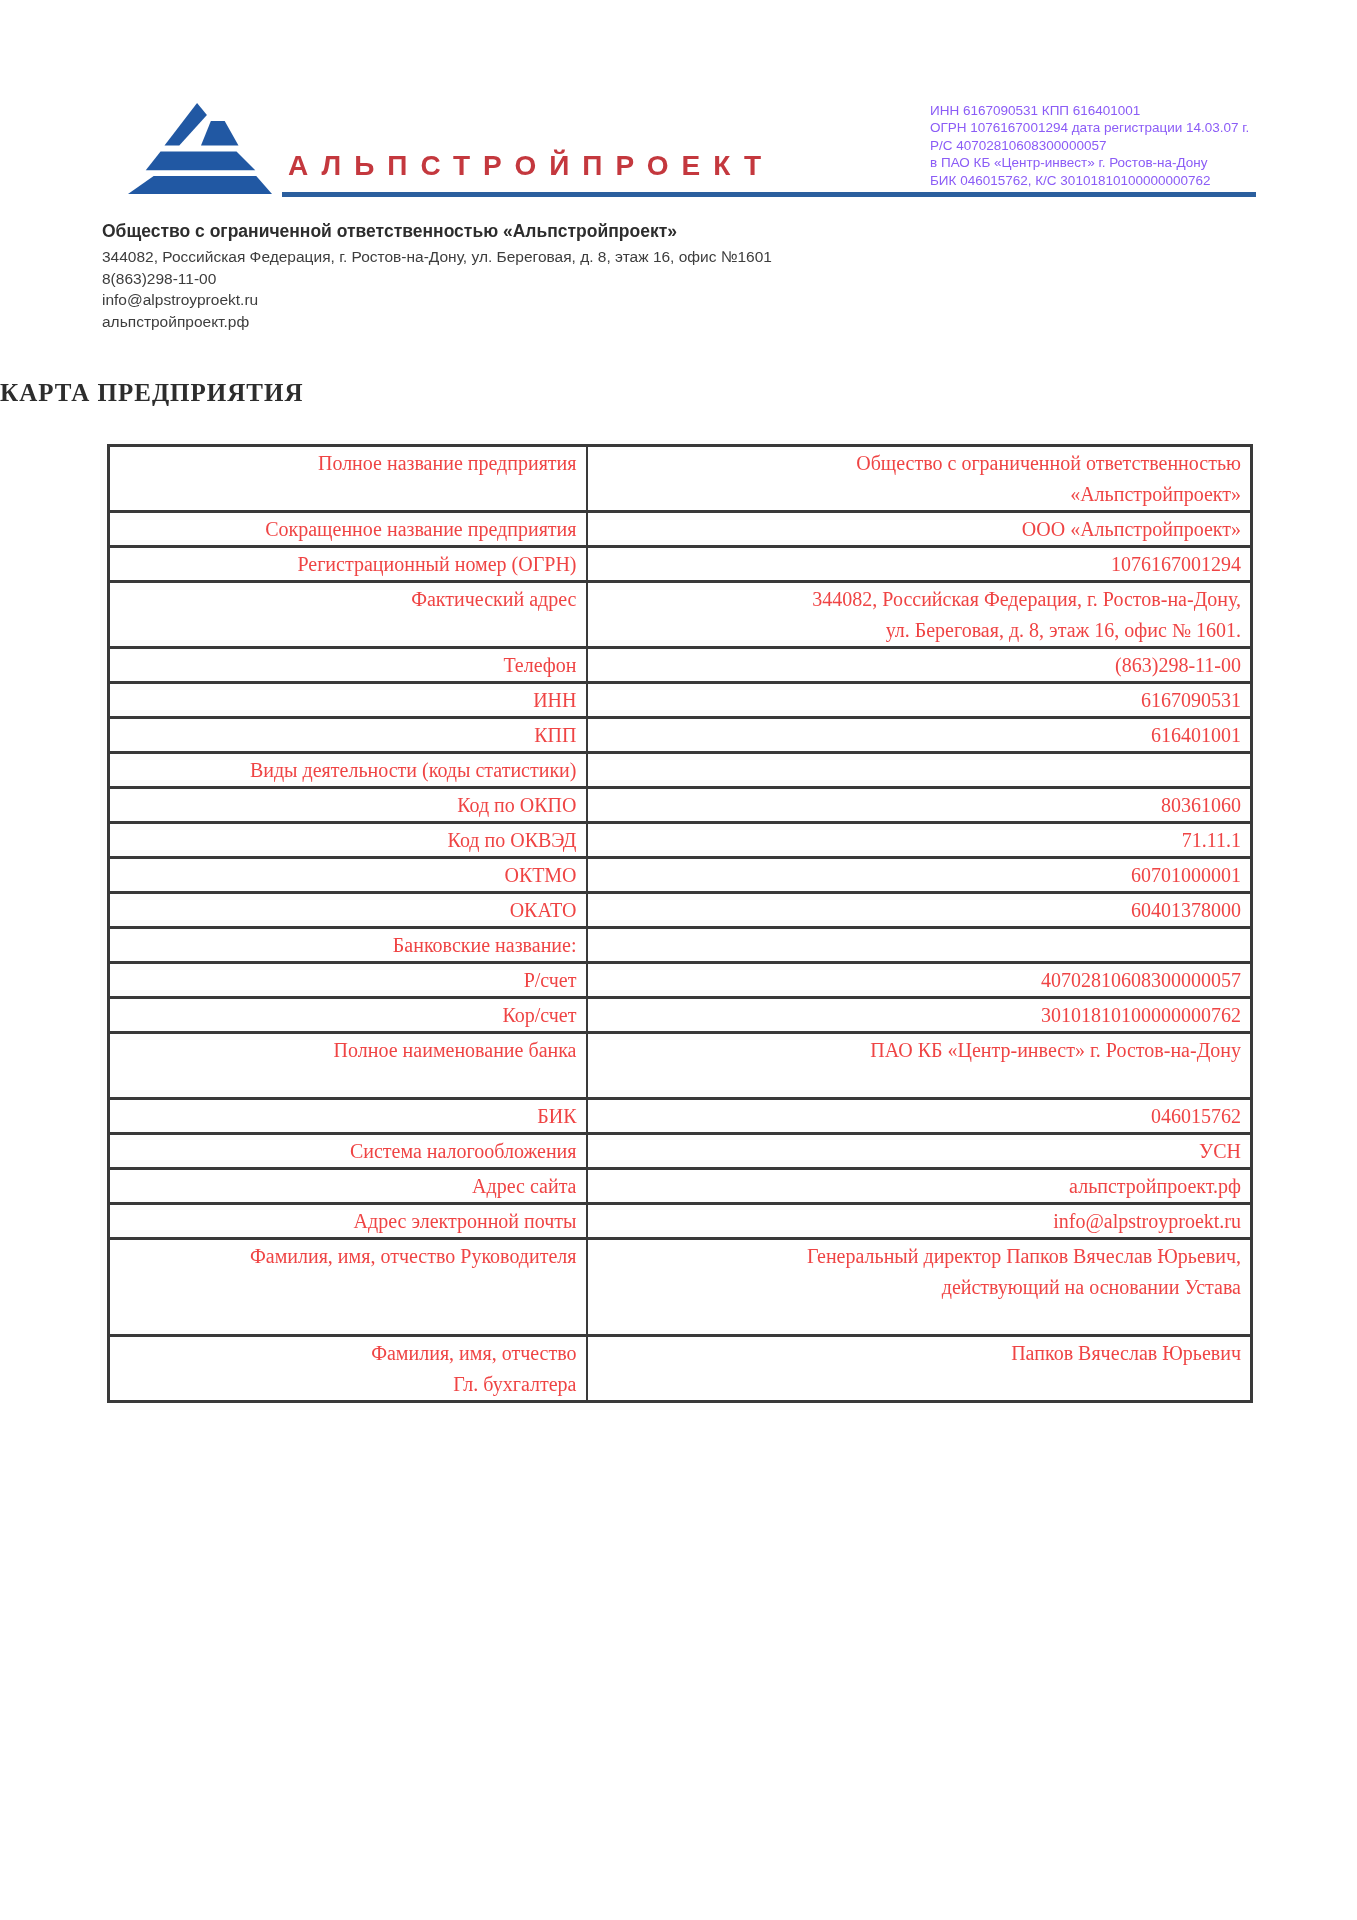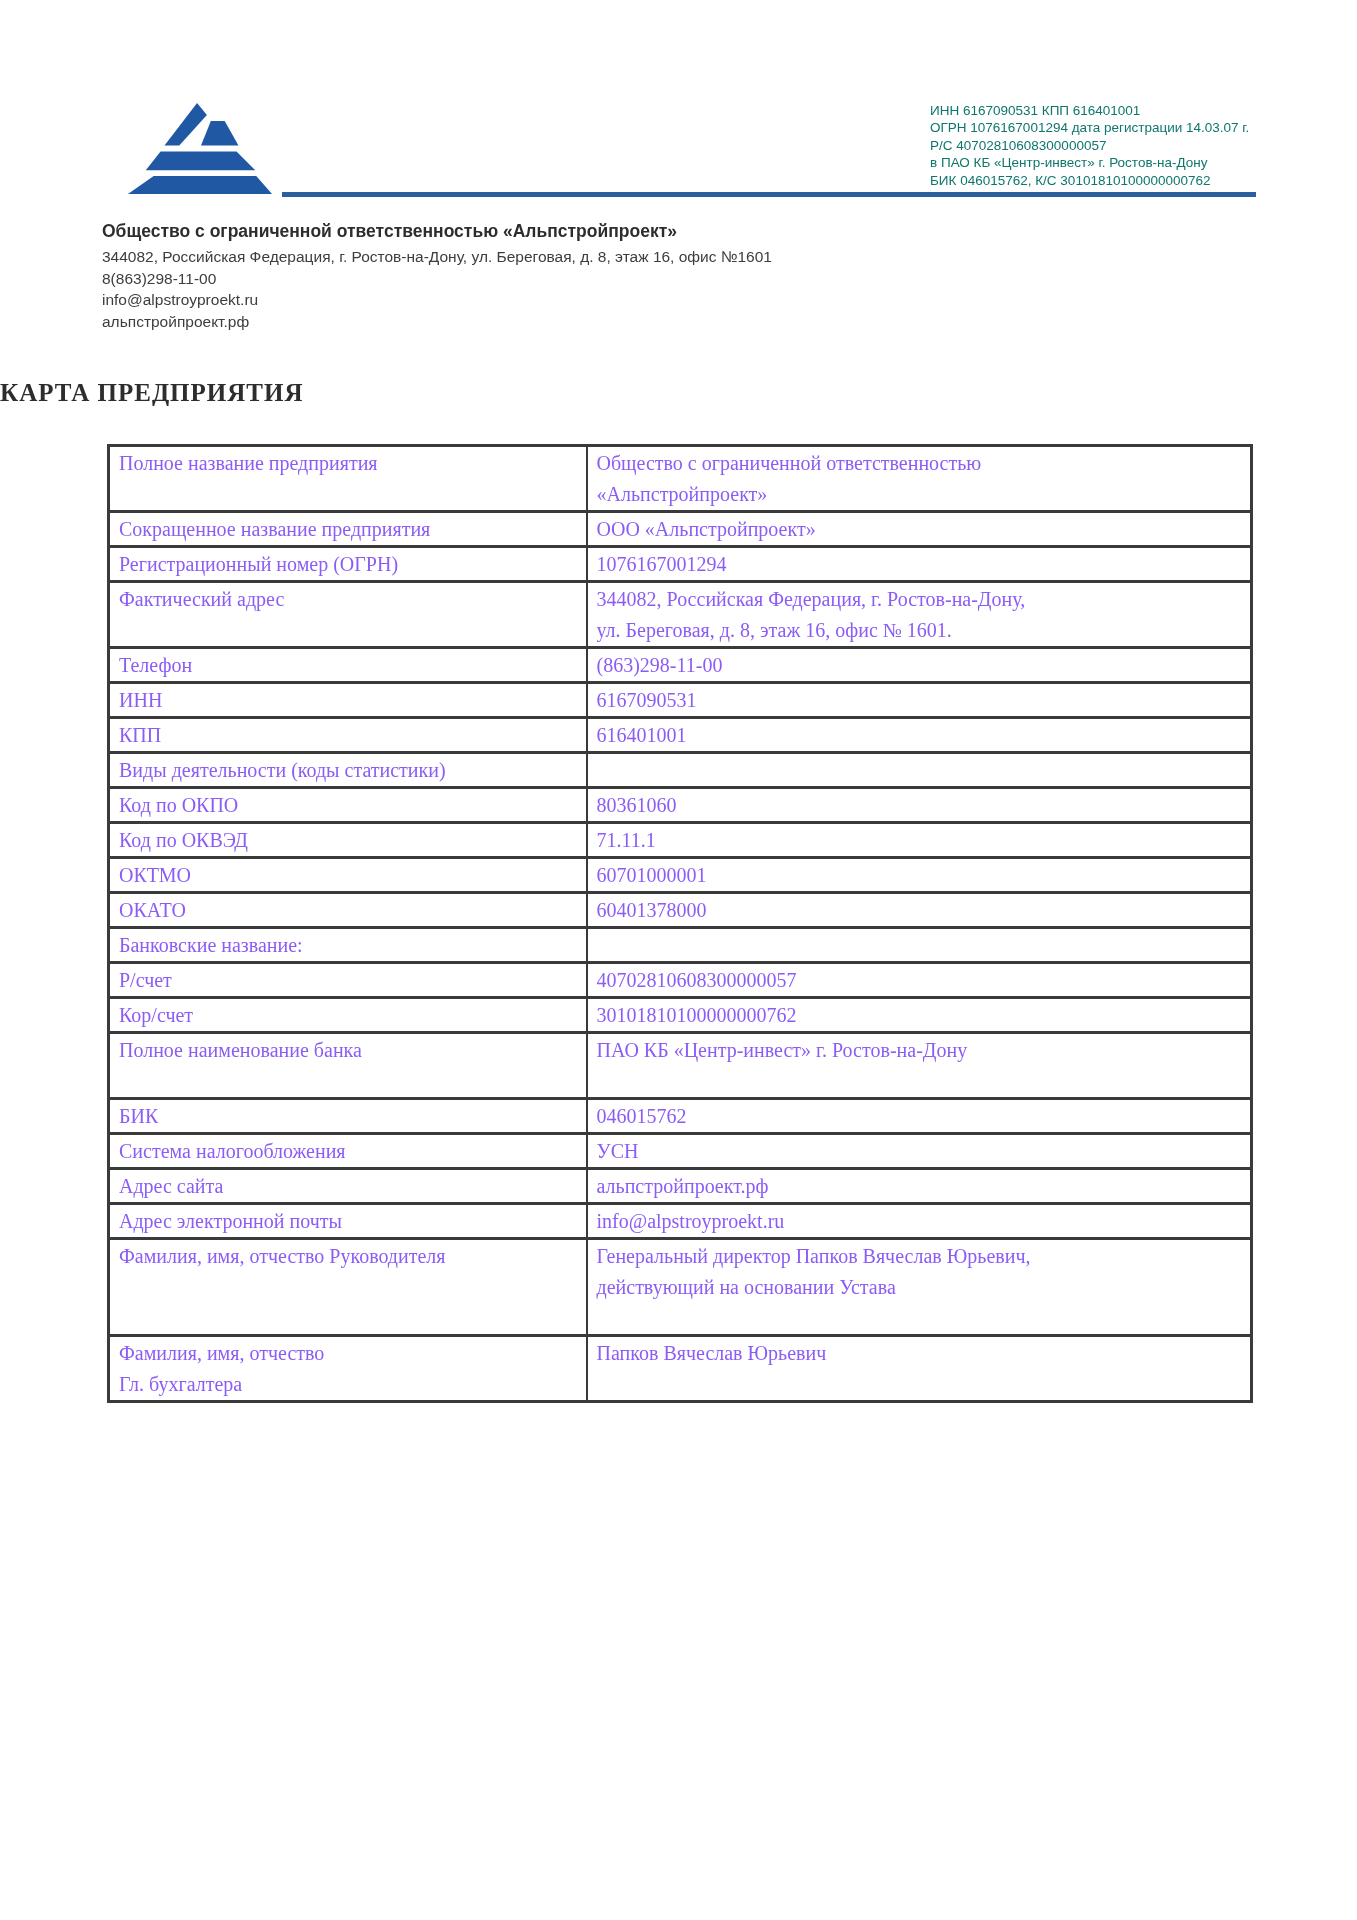--- a/index.html
+++ b/index.html
@@ -4,36 +4,36 @@
 <style>
   html,body{margin:0;padding:0;background:#ffffff;}
   .page{position:relative;width:1357px;height:1920px;background:#ffffff;overflow:hidden;
         font-family:"Liberation Sans",sans-serif;}
 
   
   .logo{position:absolute;left:128px;top:101px;width:146px;height:95px;}
   .brand{position:absolute;left:288px;top:150px;font-size:28px;font-weight:bold;
          letter-spacing:13px;color:#c4383e;white-space:nowrap;}
   .head-info{position:absolute;left:930px;top:102px;width:340px;
-             font-size:13.5px;line-height:17.4px;color:#0f766e;}
+             font-size:13.5px;line-height:17.4px;color:#8b5cf6;}
   .head-info div{white-space:nowrap;}
   .rule{position:absolute;left:282px;top:192px;width:974px;height:5px;background:#2b5f9e;}
   .company-block{position:absolute;left:102px;top:221px;color:#3d3d3d;
                  font-size:15.5px;line-height:21.4px;}
   .company-block .bold{font-size:17.5px;font-weight:bold;color:#2d2d2d;margin-bottom:4px;}
 
   
   .doc-title{position:absolute;left:0;top:379px;width:1357px;text-align:left;
              font-family:"Liberation Serif",serif;font-size:25px;font-weight:bold;
              letter-spacing:1px;color:#2d2d2d;}
 
   
   table.card{position:absolute;left:107px;top:444px;width:1146px;table-layout:fixed;
              border-collapse:collapse;font-family:"Liberation Serif",serif;
-             font-size:20px;color:#8b5cf6;border:3px solid #3a3a3a;}
+             font-size:20px;color:#ef4444;border:3px solid #3a3a3a;text-align:right;}
   table.card col.c1{width:478px;}
   table.card td{border:2px solid #3a3a3a;border-top-width:3px;border-bottom-width:3px;
                 padding:1px 9px 0 9px;vertical-align:top;white-space:pre-line;
                 line-height:31px;overflow:hidden;}
   table.card tr{height:35px;}
 </style>
 </head>
 <body>
 
 <div class="page">
@@ -42,20 +42,21 @@
     <svg viewBox="0 0 148 96" width="146" height="95" xmlns="http://www.w3.org/2000/svg">
       <g fill="#2158a3">
         <polygon points="70,2 80,14 52,45 37,45"></polygon>
         <polygon points="84,20 98,20 112,45 74,45"></polygon>
         <polygon points="18,70 33,51 110,51 129,70"></polygon>
         <polygon points="0,94 26,76 130,76 146,94"></polygon>
       </g>
     </svg>
   </div>
 
+  <div class="brand">АЛЬПСТРОЙПРОЕКТ</div>
 
   <div class="head-info">
     <div>ИНН 6167090531 КПП 616401001</div>
     <div>ОГРН 1076167001294 дата регистрации 14.03.07 г.</div>
     <div>Р/С 40702810608300000057</div>
     <div>в ПАО КБ «Центр-инвест» г. Ростов-на-Дону</div>
     <div>БИК 046015762, К/С 30101810100000000762</div>
   </div>
 
   <div class="rule"></div>

